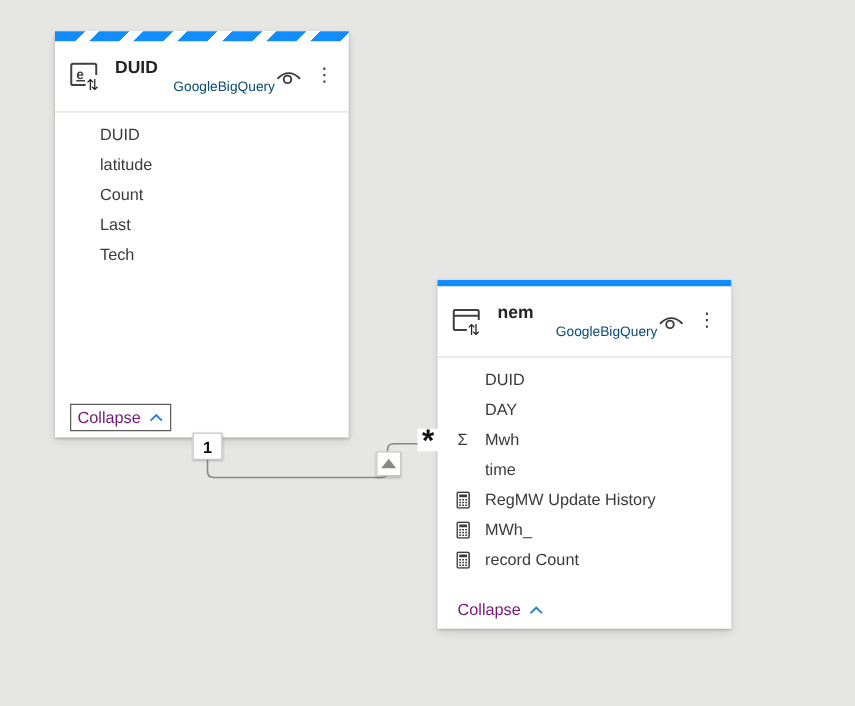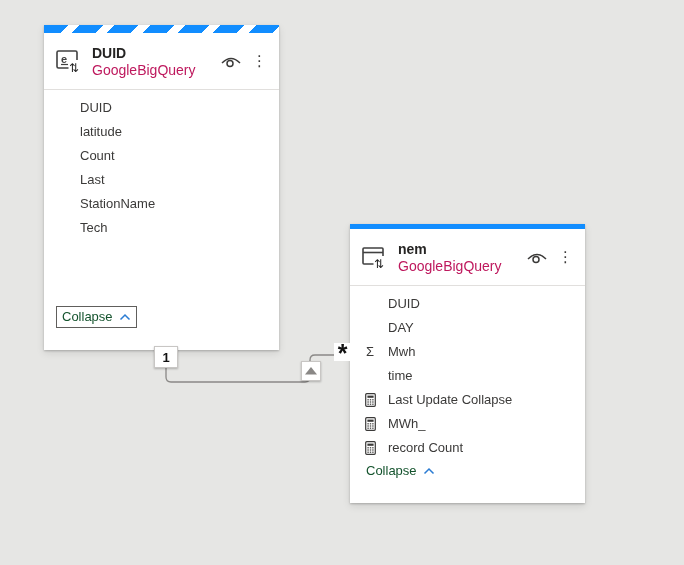--- a/index.html
+++ b/index.html
@@ -10,33 +10,33 @@
   #card-duid{left:44px;top:25px;width:235px;height:325px;}
   #card-nem{left:350px;top:224px;width:235px;height:279px;}
 
   .bar-striped{height:8px;background:repeating-linear-gradient(135deg,#118DFF 0 17px,#ffffff 17px 25px);}
   .bar-solid{height:5px;background:#118DFF;}
 
   .hdr{height:56px;box-sizing:border-box;display:flex;align-items:center;padding:0 12px 0 10px;}
   .tbl-icon{width:30px;height:30px;flex:0 0 auto;margin-right:8px;display:flex;align-items:center;justify-content:center;}
   .titles{flex:1 1 auto;min-width:0;}
   .title{font-size:14px;font-weight:700;color:#252423;line-height:17px;}
-  .subtitle{font-size:14px;color:#be185d;line-height:16px;}
+  .subtitle{font-size:11px;color:#0c4a6e;line-height:16px;text-align:right;}
   .eye{width:22px;height:18px;margin-right:10px;flex:0 0 auto;cursor:pointer;}
   .more{font-size:15px;color:#3b3a39;flex:0 0 auto;cursor:pointer;letter-spacing:0;line-height:18px;user-select:none;}
   .sep{height:1px;background:#e1dfdd;margin:0;}
 
   .fields{padding-top:6px;}
   .frow{height:24px;line-height:24px;font-size:13px;color:#3B3A39;position:relative;cursor:default;white-space:nowrap;}
   .frow.plain{padding-left:36px;}
   .frow.iconed{padding-left:38px;}
   .ficon{position:absolute;left:11px;top:0;width:18px;height:24px;display:flex;align-items:center;justify-content:center;color:#3b3a39;font-size:13px;}
   .ficon svg{display:block;}
 
-  .collapse{position:absolute;bottom:22px;display:inline-flex;align-items:center;font-size:13px;color:#14532d;cursor:pointer;background:#fff;justify-content:flex-end;}
+  .collapse{position:absolute;bottom:5px;display:inline-flex;align-items:center;font-size:13px;color:#701a75;cursor:pointer;background:#fff;justify-content:flex-end;}
   .collapse .chev{margin-left:6px;display:inline-block;}
   #card-duid .collapse{left:12px;border:1px solid #605E5C;padding:2px 5px 3px 5px;}
   #card-nem .collapse{left:16px;padding:3px 0;}
 
   
   #rel-line{position:absolute;left:0;top:0;pointer-events:none;}
   .endpoint{position:absolute;background:#fff;display:flex;align-items:center;justify-content:center;}
   #one-box{left:154px;top:346px;width:22px;height:20px;border:1px solid #c8c6c4;box-shadow:0 1px 2px rgba(0,0,0,.25);font-size:13px;font-weight:700;color:#111;}
   #arrow-box{left:301px;top:361px;width:18px;height:18px;border:1px solid #c8c6c4;box-shadow:0 1px 2px rgba(0,0,0,.25);}
   #star-box{left:334px;top:343px;width:17px;height:18px;overflow:visible;}
@@ -74,21 +74,20 @@
         </svg>
       </span>
       <span class="more">⋮</span>
     </div>
     <div class="sep"></div>
     <div class="fields">
       <div class="frow plain"><span>DUID</span></div>
       <div class="frow plain"><span>latitude</span></div>
       <div class="frow plain"><span>Count</span></div>
       <div class="frow plain"><span>Last</span></div>
-      <div class="frow plain"><span>StationName</span></div>
       <div class="frow plain"><span>Tech</span></div>
     </div>
     <a class="collapse">
       <span>Collapse</span>
       <span class="chev">
         <svg width="12" height="8" viewBox="0 0 12 8">
             <polyline points="1.5,6.5 6,2 10.5,6.5" fill="none" stroke="#2B7CD3" stroke-width="1.5"></polyline>
           </svg>
       </span>
     </a>
@@ -137,21 +136,21 @@
                 <rect x="7.2" y="6.2" width="1.4" height="1.2"></rect>
                 <rect x="2.4" y="8.4" width="1.4" height="1.2"></rect>
                 <rect x="4.8" y="8.4" width="1.4" height="1.2"></rect>
                 <rect x="7.2" y="8.4" width="1.4" height="1.2"></rect>
                 <rect x="2.4" y="10.6" width="1.4" height="1.2"></rect>
                 <rect x="4.8" y="10.6" width="1.4" height="1.2"></rect>
                 <rect x="7.2" y="10.6" width="1.4" height="1.2"></rect>
               </g>
             </svg>
         </span>
-        <span>Last Update Collapse</span>
+        <span>RegMW Update History</span>
       </div>
       <div class="frow iconed">
         <span class="ficon">
           <svg width="11" height="14" viewBox="0 0 11 14">
               <rect x="0.7" y="0.7" width="9.6" height="12.6" rx="1" fill="none" stroke="#3b3a39" stroke-width="1.2"></rect>
               <rect x="2.4" y="2.6" width="6.2" height="2.2" fill="#3b3a39"></rect>
               <g fill="#3b3a39">
                 <rect x="2.4" y="6.2" width="1.4" height="1.2"></rect>
                 <rect x="4.8" y="6.2" width="1.4" height="1.2"></rect>
                 <rect x="7.2" y="6.2" width="1.4" height="1.2"></rect>

